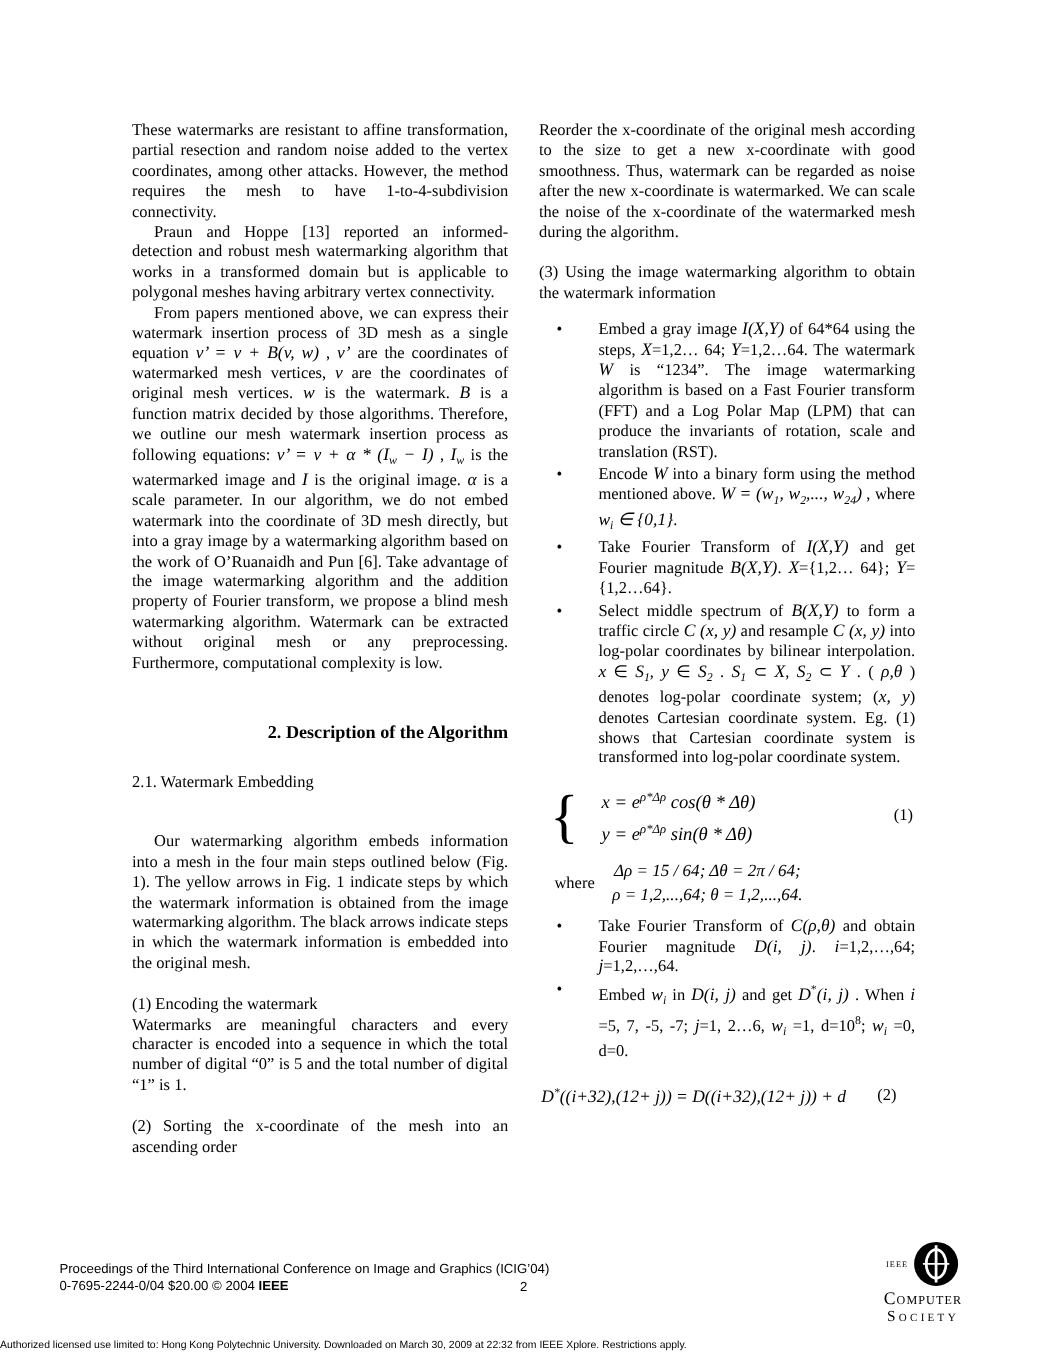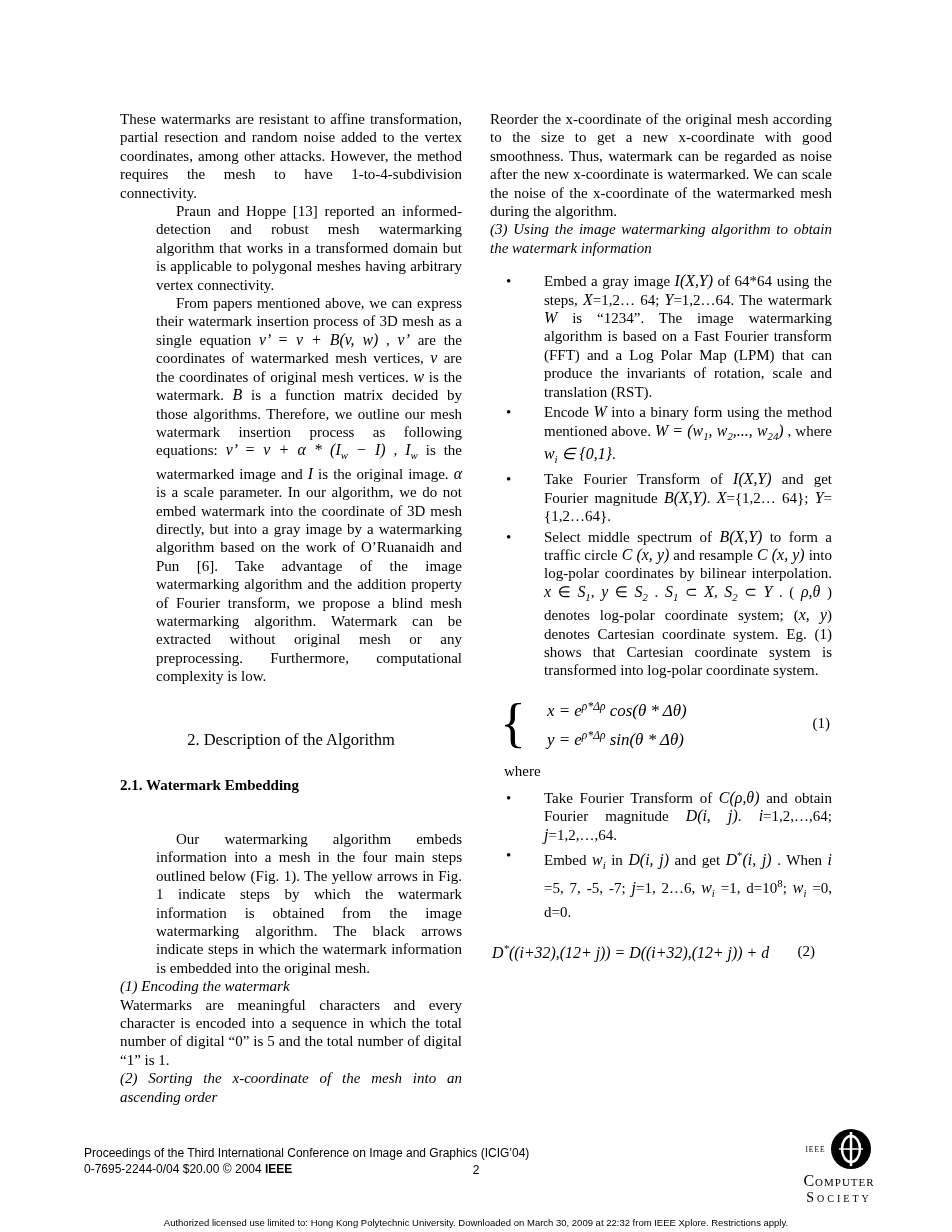--- a/index.html
+++ b/index.html
@@ -21,36 +21,36 @@
     width: 714px;
     display: flex;
     gap: 28px;
   }
   .col {
     width: 342px;
     font-size: 15px;
     line-height: 18.4px;
     text-align: justify;
   }
-  p.indent { text-indent: 20px; margin-left: 36px; }
+  p.indent { text-indent: 20px; }
   .section-heading {
     font-size: 16.5px;
-    font-weight: normal;
-    text-align: center;
+    font-weight: bold;
+    text-align: right;
     line-height: 20px;
     margin: 44px 0 26px 0;
   }
   .subsection-heading {
     font-size: 15px;
-    font-weight: bold;
+    font-weight: normal;
     text-align: left;
     margin: 0 0 36px 0;
   }
   .step-heading {
-    font-style: italic;
+    margin-top: 19px;
     text-align: justify;
   }
   .seg-m { font-style: italic; font-size: 1.06em; }
   .seg-sub { font-style: italic; vertical-align: sub; font-size: 0.72em; }
   .seg-sup { vertical-align: super; font-size: 0.72em; }
   ul.bullets { list-style: none; margin: 15px 0 0 16px; }
   ul.bullets li { display: flex; margin-bottom: 2px; }
   .bullet-marker { flex: 0 0 26px; width: 26px; }
   .bullet-text { flex: 1; text-align: justify; margin-left: 12px; }
   .equation1 {
@@ -85,21 +85,21 @@
   .where-lines { font-style: italic; font-size: 15.5px; line-height: 22px; text-align: center; }
   .equation2 {
     position: relative;
     margin: 18px 15px 0 2px;
     font-style: italic;
     font-size: 15px;
     padding-right: 34px;
   }
   .footer-left {
     position: absolute;
-    left: 84px;
+    left: 54px;
     bottom: 55px;
     font-family: "Liberation Sans", sans-serif;
     font-size: 12px;
     line-height: 16px;
   }
   .ieee-bold { font-weight: bold; }
   .page-number {
     position: absolute;
     left: 120px;
     bottom: 55px;
@@ -117,21 +117,20 @@
   }
   .logo-top { display: flex; justify-content: center; align-items: center; gap: 3px; }
   .logo-ieee { font-size: 7.5px; letter-spacing: 1px; font-family: "Liberation Serif", serif; }
   .logo-computer { font-variant: small-caps; font-size: 16px; letter-spacing: 1px; margin-top: 1px; }
   .logo-society { font-variant: small-caps; font-size: 14px; letter-spacing: 3px; }
   .bottom-notice {
     position: absolute;
     bottom: 4px;
     left: 0;
     width: 100%;
-    text-align: center;
     font-family: "Liberation Sans", sans-serif;
     font-size: 9.5px;
     margin-top: 48px;
   }
 </style>
 </head>
 <body>
 
 <div class="page">
 
@@ -181,20 +180,24 @@
         <span class="eq-brace">{</span>
         <div class="eq-lines">
           <div><span class="seg-m">x = e</span><span class="seg-sup">ρ*Δρ</span><span class="seg-m"> cos(θ * Δθ)</span></div>
           <div><span class="seg-m">y = e</span><span class="seg-sup">ρ*Δρ</span><span class="seg-m"> sin(θ * Δθ)</span></div>
         </div>
         <span class="eq-number">(1)</span>
       </div>
 
       <div class="where-block">
         <span class="where-label">where</span>
+        <div class="where-lines">
+          <div>Δρ = 15 / 64; Δθ = 2π / 64;</div>
+          <div>ρ = 1,2,...,64; θ = 1,2,...,64.</div>
+        </div>
       </div>
 
       <ul class="bullets" style="margin-top:4px;">
         <li>
           <span class="bullet-marker">•</span>
           <span class="bullet-text"><span>Take Fourier Transform of </span><span class="seg-m">C(ρ,θ)</span><span> and obtain Fourier magnitude </span><span class="seg-m">D(i, j)</span><span>. </span><span class="seg-m">i</span><span>=1,2,…,64; </span><span class="seg-m">j</span><span>=1,2,…,64.</span></span>
         </li>
         <li>
           <span class="bullet-marker">•</span>
           <span class="bullet-text"><span>Embed </span><span class="seg-m">w</span><span class="seg-sub">i</span><span> in </span><span class="seg-m">D(i, j)</span><span> and get </span><span class="seg-m">D</span><span class="seg-sup">*</span><span class="seg-m">(i, j)</span><span> . When </span><span class="seg-m">i</span><span> =5, 7, -5, -7; </span><span class="seg-m">j</span><span>=1, 2…6, </span><span class="seg-m">w</span><span class="seg-sub">i</span><span> =1, d=10</span><span class="seg-sup">8</span><span>; </span><span class="seg-m">w</span><span class="seg-sub">i</span><span> =0, d=0.</span></span>

